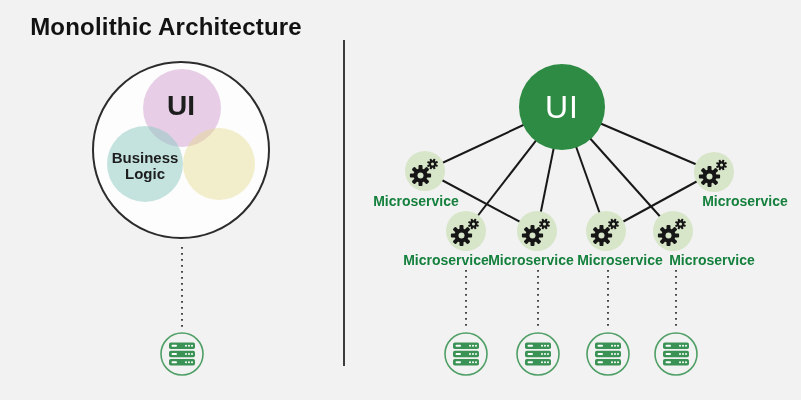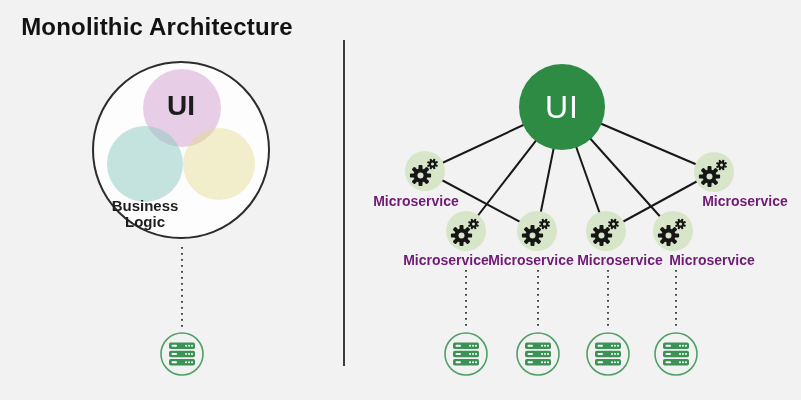--- a/index.html
+++ b/index.html
@@ -36,21 +36,21 @@
     left:519px; top:64px; z-index:2;
     display:flex; align-items:center; justify-content:center;
     color:#ffffff; font-size:32px; font-weight:500; letter-spacing:1px;
   }
   .ms-node{
     width:40px; height:40px; border-radius:50%; background:#d7e5c8; z-index:2;
     display:flex; align-items:center; justify-content:center;
   }
   .ms-label{
     z-index:3; transform:translateX(-50%); font-size:14px; font-weight:600;
-    color:#701a75; white-space:nowrap;
+    color:#15803d; white-space:nowrap;
   }
   svg.layer-svg{left:0; top:0; z-index:0;}
   svg.icon-svg{display:block;}
   .db-wrap{z-index:2; width:46px; height:46px;}
 </style>
 </head>
 <body>
 
 <svg width="0" height="0" style="position:absolute" aria-hidden="true">
   <defs>
@@ -158,31 +158,31 @@
 
     <g stroke="#2b2b2b" stroke-width="1.7" stroke-dasharray="1.8 4.2">
       <line x1="182" y1="247" x2="182" y2="327"></line>
       <line x1="466" y1="270" x2="466" y2="330"></line>
       <line x1="538" y1="270" x2="538" y2="330"></line>
       <line x1="608" y1="270" x2="608" y2="330"></line>
       <line x1="676" y1="270" x2="676" y2="330"></line>
     </g>
   </svg>
 
-  <div class="abs title" style="left:17px; top:13px; width:280px;">Monolithic Architecture</div>
+  <div class="abs title" style="left:26px; top:13px; width:280px;">Monolithic Architecture</div>
 
   <div class="abs divider"></div>
 
   <div class="abs outer-circle"></div>
   <div class="abs layer-circle layer-ui"></div>
   <div class="abs layer-circle layer-biz"></div>
   <div class="abs layer-circle layer-data"></div>
 
   <div class="abs layer-label big" style="left:181px; top:106px;">UI</div>
-  <div class="abs layer-label" style="left:145px; top:166px;margin-top:48px;">Business
+  <div class="abs layer-label" style="left:145px; top:166px;">Business
 Logic</div>
 
   <div class="abs db-wrap" style="left:159px; top:331px;">
     <svg class="icon-svg" width="46" height="46" viewBox="-23 -23 46 46">
         <use href="#db-def"></use>
       </svg>
   </div>
 
   <div class="abs hub-circle">
     <span>UI</span>

